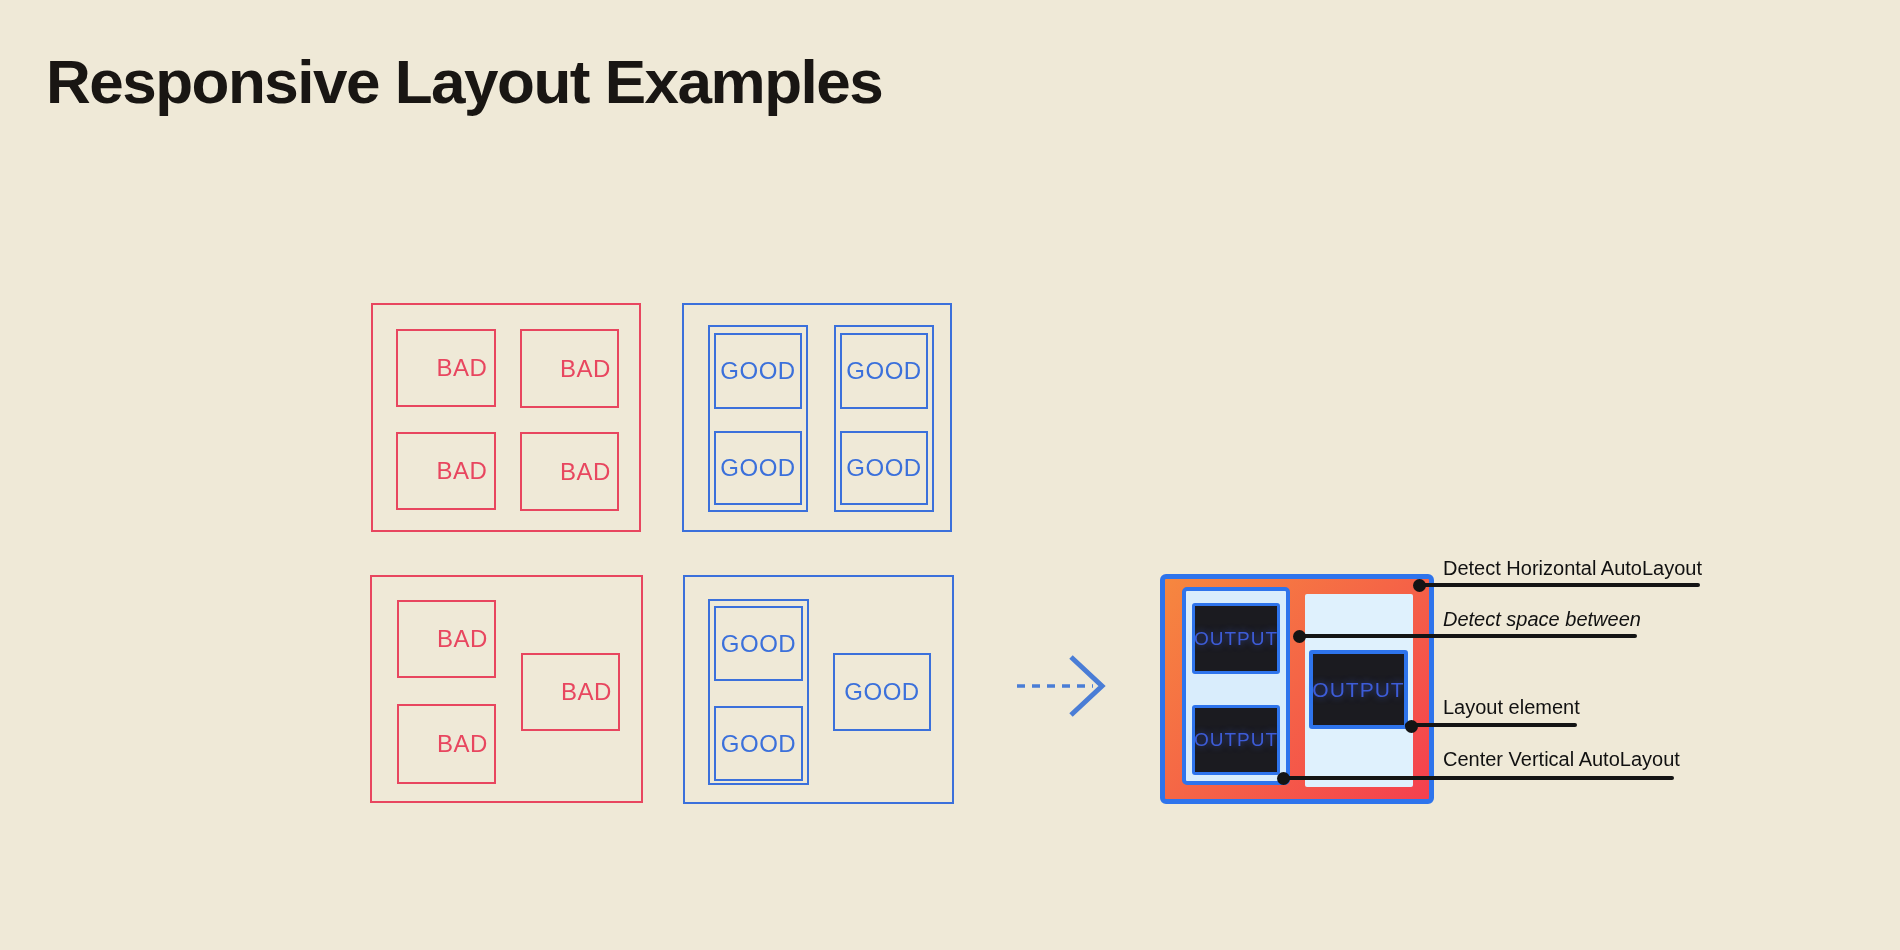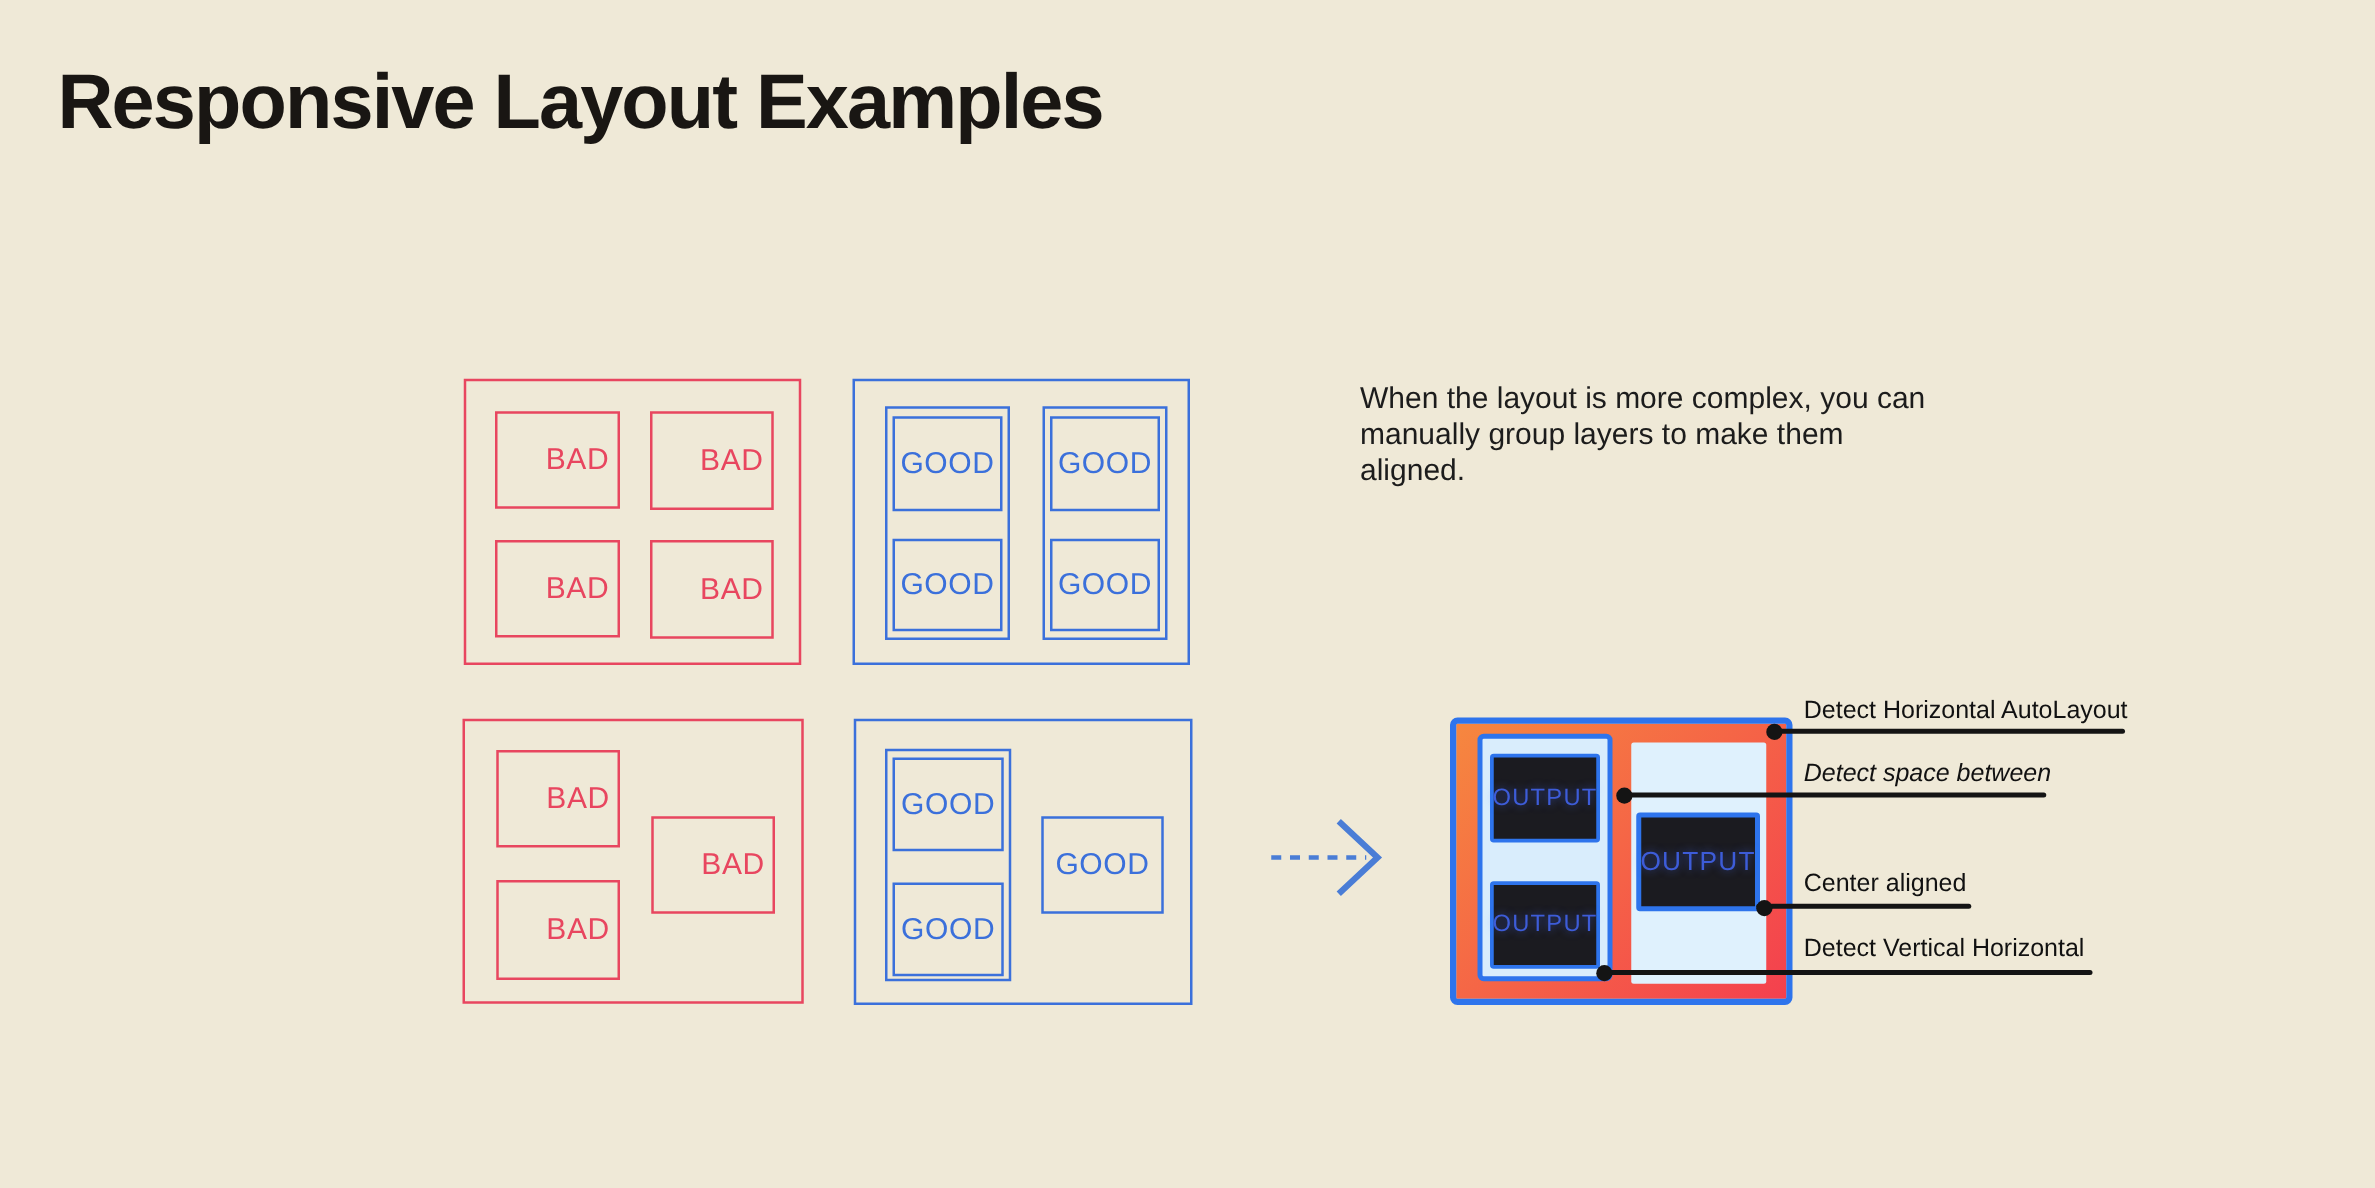--- a/index.html
+++ b/index.html
@@ -153,21 +153,20 @@
 
   <div id="panel-d" class="panel blue">
     <div class="grp g1">
       <div class="ibox blue t">GOOD</div>
       <div class="ibox blue b">GOOD</div>
     </div>
     <div class="ibox blue b3">GOOD</div>
   </div>
 
   <div class="intro">
-    <p>When the layout is more complex, you can manually group layers to make them aligned.</p>
   </div>
 
   <svg class="arrow" viewBox="0 0 112 84">
     <line x1="12" y1="41" x2="88" y2="41" stroke-dasharray="8 7"></line>
     <polyline points="66,12 97,41 66,70"></polyline>
   </svg>
 
   <div class="result-frame">
     <div class="result-group">
       <div class="out-box o1">OUTPUT</div>
@@ -181,19 +180,19 @@
   <div id="ann1-line" class="ann-line"></div>
   <div id="ann1-dot" class="ann-dot"></div>
   <div id="ann1-label" class="ann-label">Detect Horizontal AutoLayout</div>
 
   <div id="ann2-line" class="ann-line"></div>
   <div id="ann2-dot" class="ann-dot"></div>
   <div id="ann2-label" class="ann-label">Detect space between</div>
 
   <div id="ann3-line" class="ann-line"></div>
   <div id="ann3-dot" class="ann-dot"></div>
-  <div id="ann3-label" class="ann-label">Center aligned</div>
+  <div id="ann3-label" class="ann-label">Layout element</div>
 
   <div id="ann4-line" class="ann-line"></div>
   <div id="ann4-dot" class="ann-dot"></div>
-  <div id="ann4-label" class="ann-label">Detect Vertical Horizontal</div>
+  <div id="ann4-label" class="ann-label">Center Vertical AutoLayout</div>
 
 </div>
 
 </body></html>

